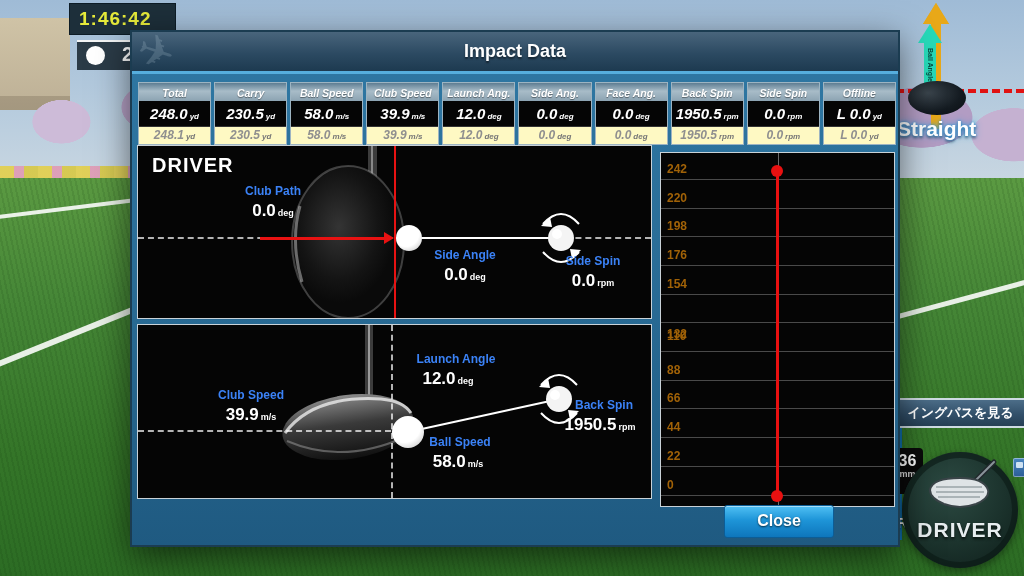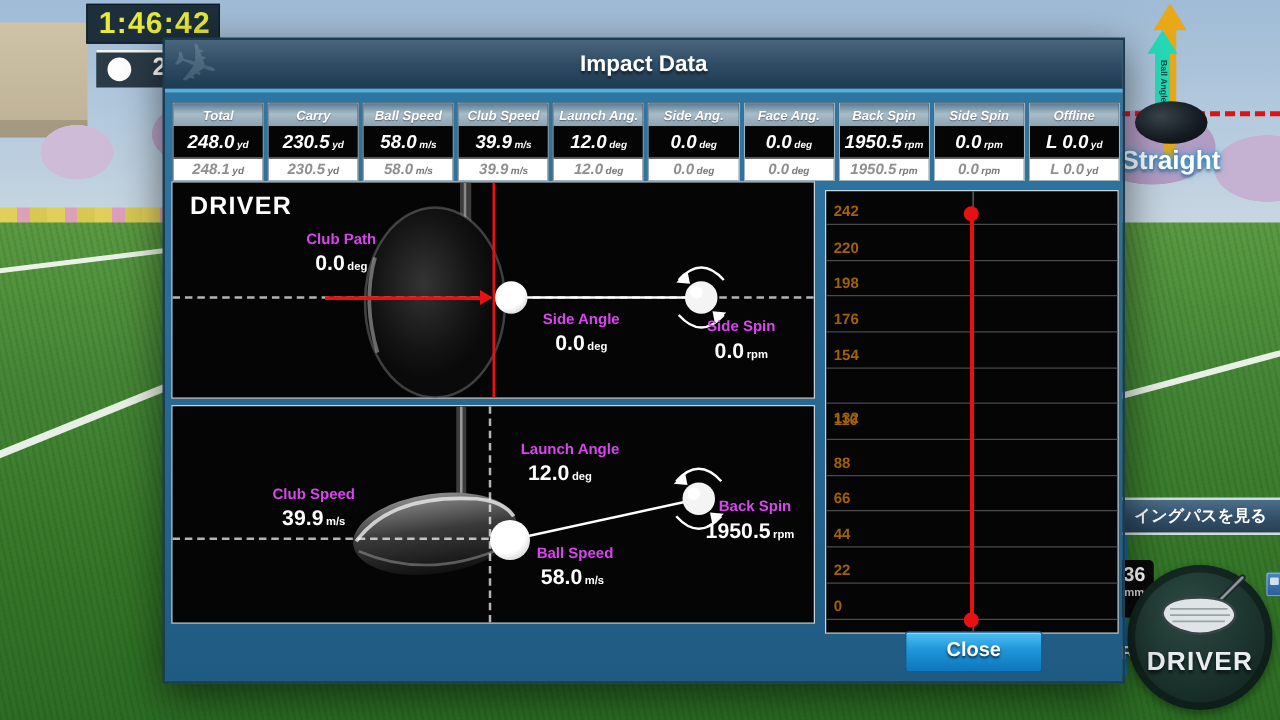--- a/index.html
+++ b/index.html
@@ -27,21 +27,21 @@
     background:repeating-linear-gradient(90deg,#e3cf4a 0 14px,#e09ab4 14px 24px,#d8c843 24px 38px);
     opacity:.9;}
   .bg-grass{left:0;top:178px;width:1024px;height:398px;
     background:linear-gradient(180deg,#5b9a42 0%,#468737 30%,#347528 70%,#2c6c24 100%);}
   .bg-grass:after{content:"";position:absolute;inset:0;
     background:repeating-linear-gradient(78deg,rgba(10,45,8,.10) 0 2px,transparent 2px 5px);}
   .fline{background:rgba(255,255,255,.88);border-radius:2px;}
 
   
   .clock{left:69px;top:3px;width:96px;height:30px;background:#1d2f3a;border:1px solid #0d1c26;
-    color:#e6ea3a;font-size:24px;font-weight:bold;line-height:30px;padding-left:9px;letter-spacing:1px;}
+    color:#e6ea3a;font-size:19px;font-weight:bold;line-height:30px;padding-left:9px;letter-spacing:1px;}
   .scorebar{left:77px;top:40px;width:132px;height:28px;background:rgba(25,40,50,.88);
     border-top:2px solid rgba(255,255,255,.95);}
   .scoreball{left:9px;top:4px;width:19px;height:19px;border-radius:50%;background:#fff;}
   .scorenum{left:45px;top:1px;color:#fff;font-size:20px;font-weight:bold;}
 
   
   .arrow-shaft{border-radius:1px;}
   .arrow-head{width:0;height:0;}
   .ball-angle-text{color:#064a40;font-size:7px;font-weight:bold;writing-mode:vertical-rl;letter-spacing:0px;}
   .red-dash{border-top:4px dashed #e01212;}
@@ -96,35 +96,35 @@
     transform:rotate(18deg);}
 
   
   .stats-row{left:6px;top:50px;width:758px;height:63px;display:flex;gap:3px;}
   .tile{flex:1;display:flex;flex-direction:column;border:1px solid #9db4c2;background:#000;font-style:italic;}
   .tile-h{height:20px;background:linear-gradient(180deg,#5e7d92 0%,#a8bcc8 45%,#8ca3b2 100%);
     color:#fff;font-size:10.5px;font-weight:bold;text-align:center;line-height:20px;
     text-shadow:0 1px 1px rgba(0,0,0,.45);white-space:nowrap;overflow:hidden;}
   .tile-v{height:25px;background:#050505;color:#fff;text-align:center;line-height:25px;
     font-size:15px;font-weight:bold;white-space:nowrap;}
-  .tile-s{height:17px;background:#ffffff;color:#8f8f8f;text-align:center;line-height:17px;
+  .tile-s{height:17px;background:#fef9c3;color:#8f8f8f;text-align:center;line-height:17px;
     font-size:12px;font-weight:bold;white-space:nowrap;border-top:1px solid #333;}
   .u{font-size:8px;font-weight:bold;margin-left:2px;}
   .tile-s .u{color:#777;}
 
   
   .panel{background:#050505;border:1px solid #c9d2d8;box-sizing:border-box;overflow:hidden;}
   .panel-top{left:5px;top:113px;width:515px;height:174px;}
   .panel-bottom{left:5px;top:292px;width:515px;height:175px;}
   .driver-name{left:14px;top:8px;color:#fff;font-size:20px;font-weight:bold;letter-spacing:1px;}
   .dash-h{border-top:2px dashed rgba(255,255,255,.7);}
   .dash-v{border-left:2px dashed rgba(255,255,255,.7);}
   .red-v{background:#e81212;}
   .red-h{background:#e81212;}
-  .lbl{color:#d946ef;font-size:12px;font-weight:bold;text-align:center;}
+  .lbl{color:#3b82f6;font-size:12px;font-weight:bold;text-align:center;}
   .val{color:#fff;font-size:17px;font-weight:bold;text-align:center;}
   .val .u{font-size:9px;}
   .ball{border-radius:50%;background:radial-gradient(circle at 38% 32%,#ffffff 0 55%,#d8d8d8 80%,#b8b8b8 100%);}
   .connector{background:#fff;height:2px;}
 
   
   .chart{left:528px;top:120px;width:235px;height:355px;background:#050505;
     border:1px solid #c9d2d8;box-sizing:border-box;}
   .gline{position:absolute;left:0;width:100%;height:1px;background:#4a4a4a;}
   .tick{position:absolute;left:6px;color:#a16207;font-size:12px;font-weight:bold;}

